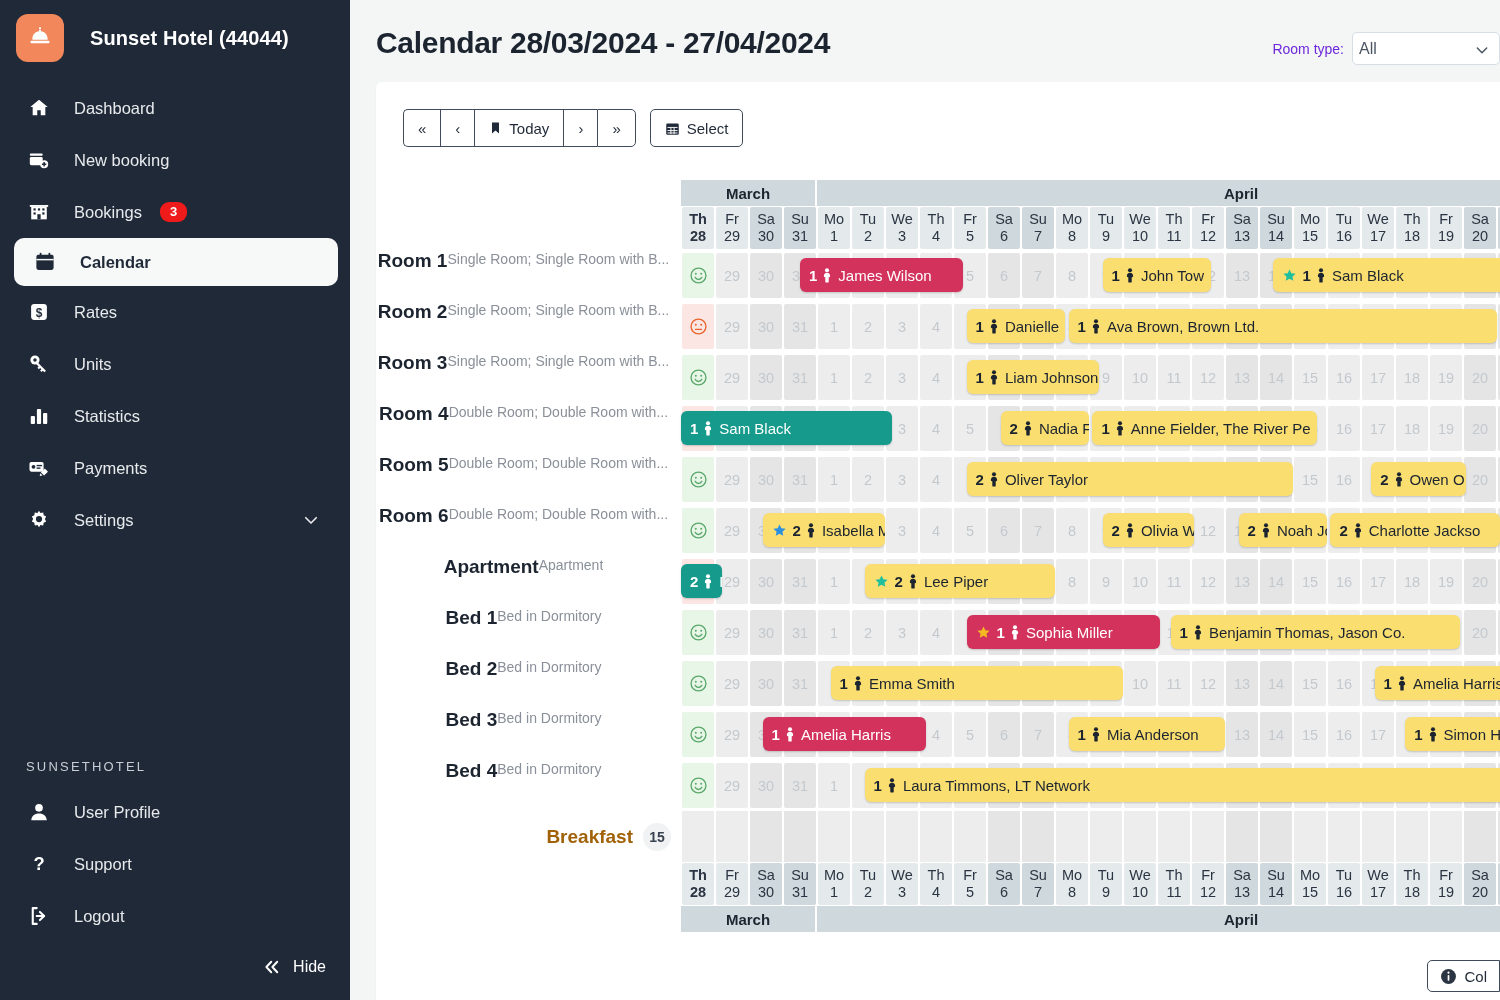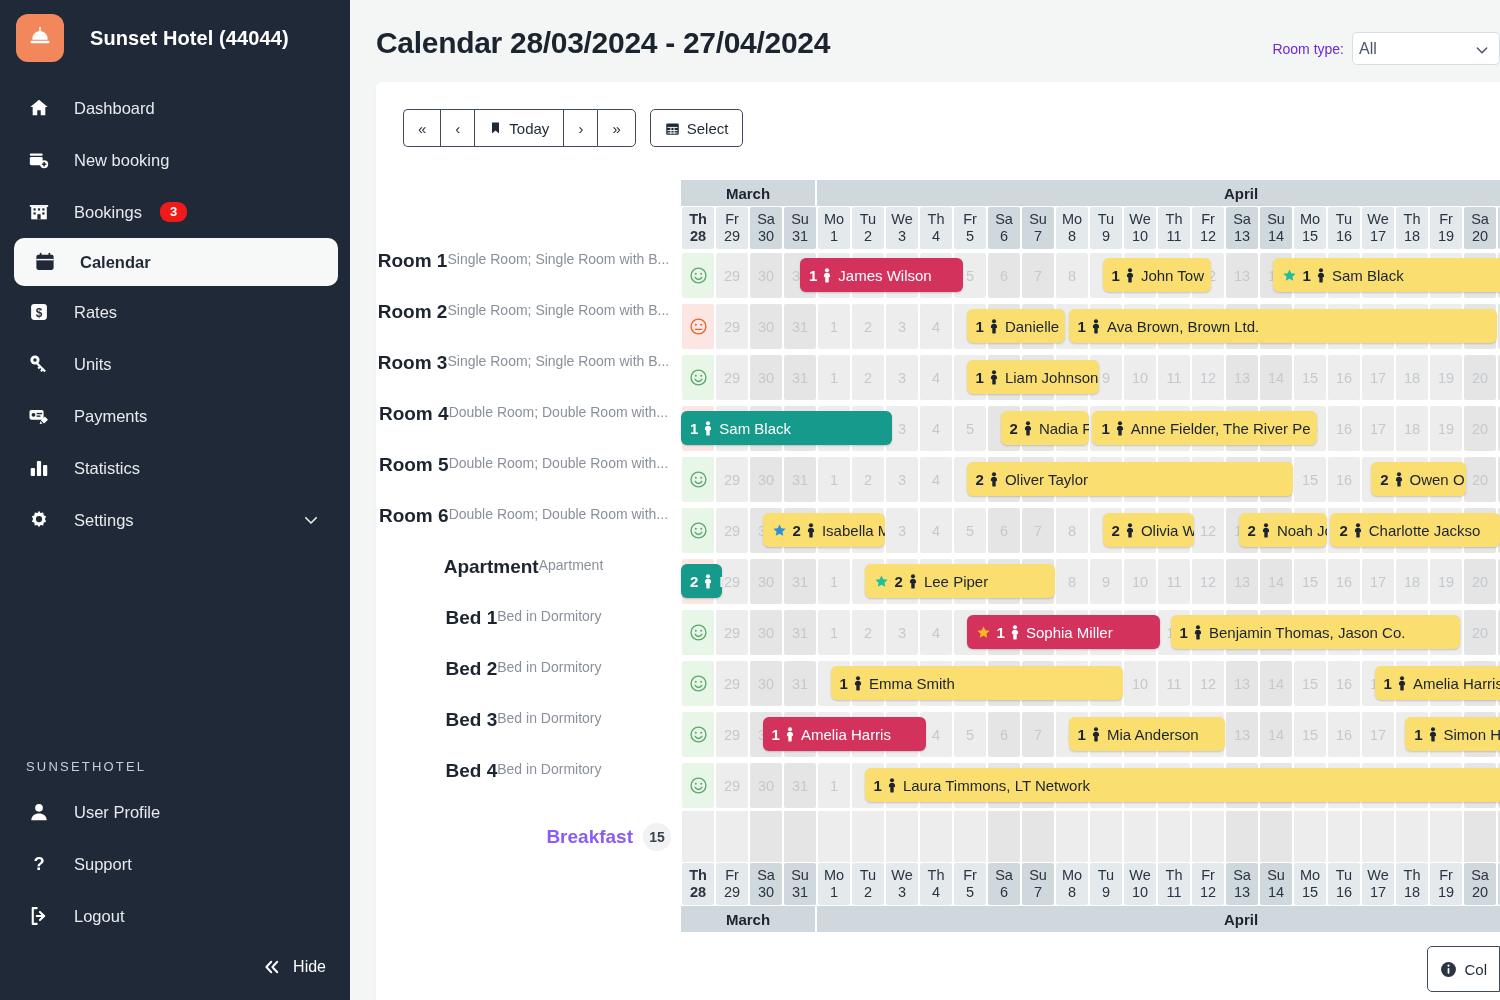--- a/index.html
+++ b/index.html
@@ -146,31 +146,31 @@
     box-shadow: 0 1px 2px rgba(0,0,0,.18); cursor: pointer; z-index: 3;
   }
   .booking.yellow { background: #fade70; color: #1c2430; }
   .booking.pink   { background: #d3325c; color: #fff; }
   .booking.teal   { background: #159a8c; color: #fff; }
   .booking .num { font-weight: 700; margin-right: 4px; }
   .booking .person { margin-right: 5px; display: flex; align-items: center; }
   .booking .star { margin-right: 6px; display: flex; align-items: center; }
 
   .breakfast-row .rowlabel { flex-direction: row; align-items: center; justify-content: flex-end; }
-  .breakfast-row .bf-name { font-size: 19px; font-weight: 700; color: #8b5cf6; text-align: right; }
+  .breakfast-row .bf-name { font-size: 19px; font-weight: 700; color: #a16207; text-align: right; }
   .breakfast-row .bf-count {
     margin-left: 10px; width: 28px; height: 28px; border-radius: 50%;
     background: #f0f2f3; color: #3a4450; font-size: 14px; font-weight: 700;
     display: flex; align-items: center; justify-content: center;
   }
   .bf-cell .cellbox { background: #ededed; top: 0; bottom: 0; border-radius: 0; }
 
   .colors-btn {
     position: absolute; right: 0px; bottom: 8px;
-    height: 46px; border: 1px solid #404b5a; border-radius: 5px 0 0 5px;
+    height: 32px; border: 1px solid #404b5a; border-radius: 5px 0 0 5px;
     background: #fff; color: #1f2937; font-size: 15px;
     display: flex; align-items: center; padding: 0 12px; z-index: 20; cursor: pointer;
   }
   .colors-btn .glyph { margin-right: 7px; display: flex; }
   svg { display: block; }
 </style>
 </head>
 <body>
 
 <div class="app">
@@ -256,40 +256,40 @@
             <circle cx="7.6" cy="7.6" r="1.9" fill="#1f2937"></circle>
             <path d="M10.6 10.4l9 9-1.7 1.7-1.7-1.7-1.4 1.4-1.6-1.6 1.4-1.4-1.4-1.4-1.3 1.3-1.6-1.6 1.3-1.3-2.7-2.7z"></path>
           </svg>
         </span>
         <span class="lbl">Units</span>
       </div>
 
       <div class="nav-item">
         <span class="ico">
           <svg width="22" height="22" viewBox="0 0 24 24" fill="#fff">
+            <rect x="3" y="12" width="4.6" height="8.6" rx="1"></rect>
+            <rect x="9.7" y="4.4" width="4.6" height="16.2" rx="1"></rect>
+            <rect x="16.4" y="8.6" width="4.6" height="12" rx="1"></rect>
+          </svg>
+        </span>
+        <span class="lbl">Statistics</span>
+      </div>
+
+      <div class="nav-item">
+        <span class="ico">
+          <svg width="22" height="22" viewBox="0 0 24 24" fill="#fff">
             <rect x="1.6" y="5.4" width="15.4" height="10.6" rx="2"></rect>
             <circle cx="6" cy="10.7" r="2.1" fill="#1f2937"></circle>
             <rect x="9.4" y="8.6" width="6" height="1.5" fill="#1f2937"></rect>
             <rect x="9.4" y="11.4" width="4.2" height="1.5" fill="#1f2937"></rect>
             <path d="M18.4 12.6l3.4 3.4-4.3 4.3-3.4-3.4z"></path>
             <path d="M13.5 17.8l-.7 3 3-.7z"></path>
           </svg>
         </span>
         <span class="lbl">Payments</span>
-      </div>
-
-      <div class="nav-item">
-        <span class="ico">
-          <svg width="22" height="22" viewBox="0 0 24 24" fill="#fff">
-            <rect x="3" y="12" width="4.6" height="8.6" rx="1"></rect>
-            <rect x="9.7" y="4.4" width="4.6" height="16.2" rx="1"></rect>
-            <rect x="16.4" y="8.6" width="4.6" height="12" rx="1"></rect>
-          </svg>
-        </span>
-        <span class="lbl">Statistics</span>
       </div>
 
       <div class="nav-item">
         <span class="ico">
           <svg width="22" height="22" viewBox="0 0 24 24" fill="#fff">
             <path d="M12 1.8l1.6 2.6 3-.6.5 3 2.7 1.4-1.4 2.7 1.4 2.7-2.7 1.4-.5 3-3-.6L12 20l-1.6-2.6-3 .6-.5-3-2.7-1.4 1.4-2.7-1.4-2.7 2.7-1.4.5-3 3 .6z"></path>
             <circle cx="12" cy="11" r="3.4" fill="#1f2937"></circle>
           </svg>
         </span>
         <span class="lbl">Settings</span>

